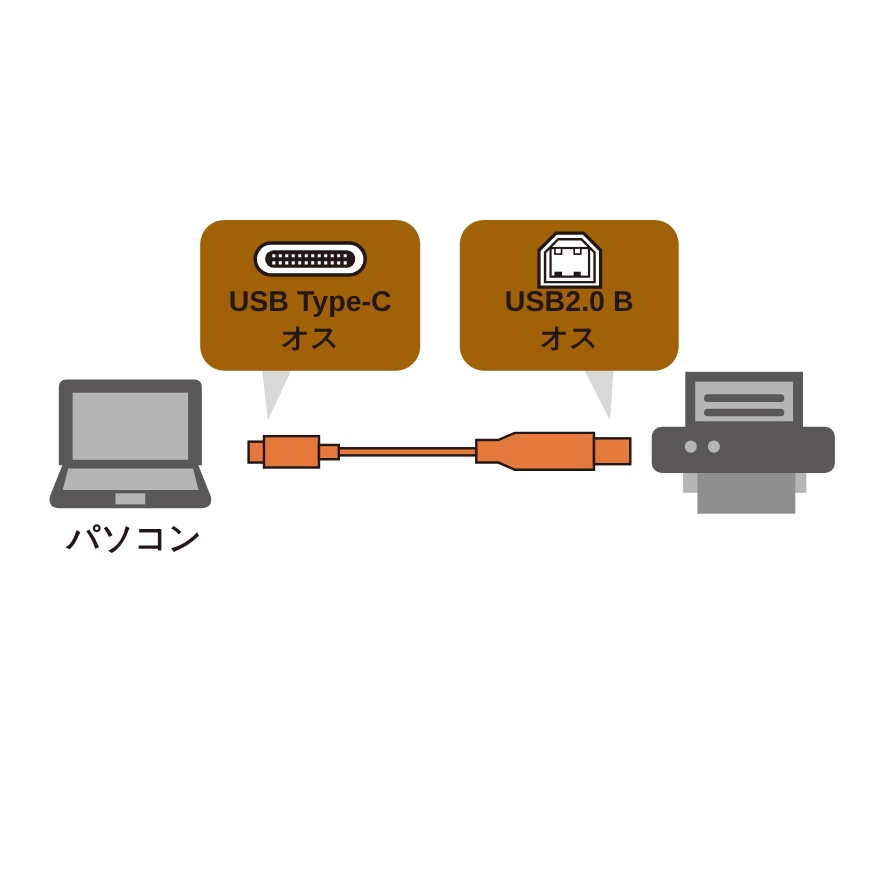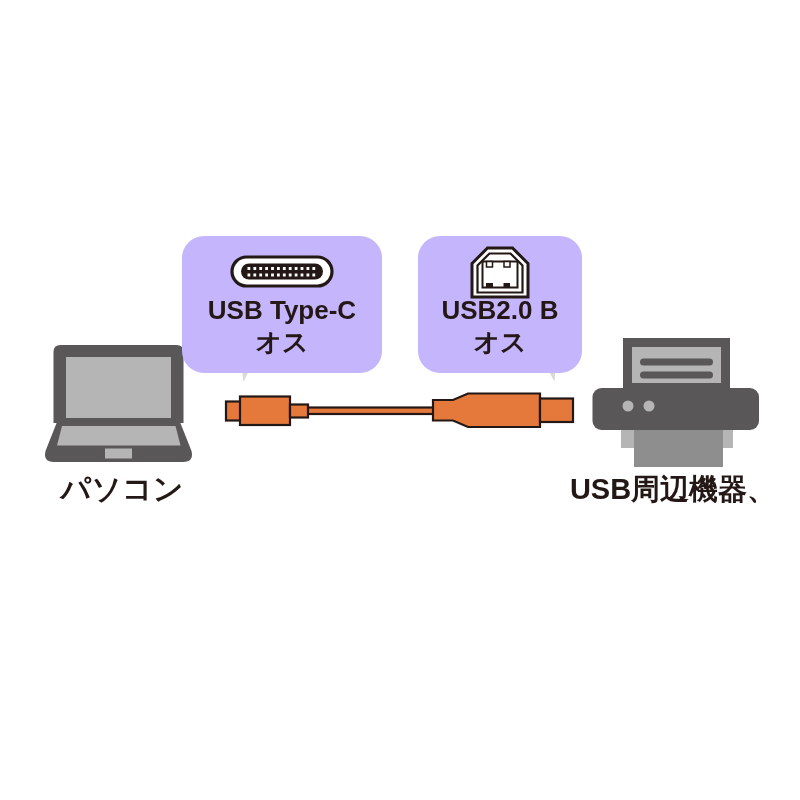--- a/index.html
+++ b/index.html
@@ -4,25 +4,25 @@
 <style>
   html,body{margin:0;padding:0;}
   body{
     width:800px;height:800px;background:#ffffff;
     font-family:"Liberation Sans","DejaVu Sans",sans-serif;
     -webkit-font-smoothing:antialiased;
   }
   .stage{position:relative;width:800px;height:800px;background:#ffffff;overflow:hidden;}
   .gfx-layer{position:absolute;left:0;top:0;width:800px;height:800px;z-index:1;}
   .bubble{
-    position:absolute;top:200px;height:137px;background:#c4b5fd;
-    border-radius:22px;z-index:2;margin-top:36px;
+    position:absolute;top:200px;height:137px;background:#a16207;
+    border-radius:22px;z-index:2;
   }
   .bubble.left{left:182px;width:200px;}
-  .bubble.right{left:418px;width:164px;}
+  .bubble.right{left:418px;width:199px;}
   .bubble-icon{position:absolute;left:50%;transform:translateX(-50%);}
   .bubble-icon.typec{top:19px;}
   .bubble-icon.usbb{top:10px;}
   .bubble-text{
     position:absolute;top:58px;left:0;width:100%;text-align:center;
     font-weight:bold;color:#231815;font-size:26px;line-height:32px;
   }
   .bubble-text span{display:block;}
   .dev-label{
     position:absolute;z-index:2;text-align:center;font-weight:bold;color:#231815;
@@ -97,16 +97,15 @@
     <div class="bubble-text">
       <span>USB2.0 B</span>
       <span>オス</span>
     </div>
   </div>
 
   <div class="dev-label computer">
     <span>パソコン</span>
   </div>
   <div class="dev-label peripheral">
-    <span>USB周辺機器、</span>
   </div>
 
 </div>
 
 </body></html>

